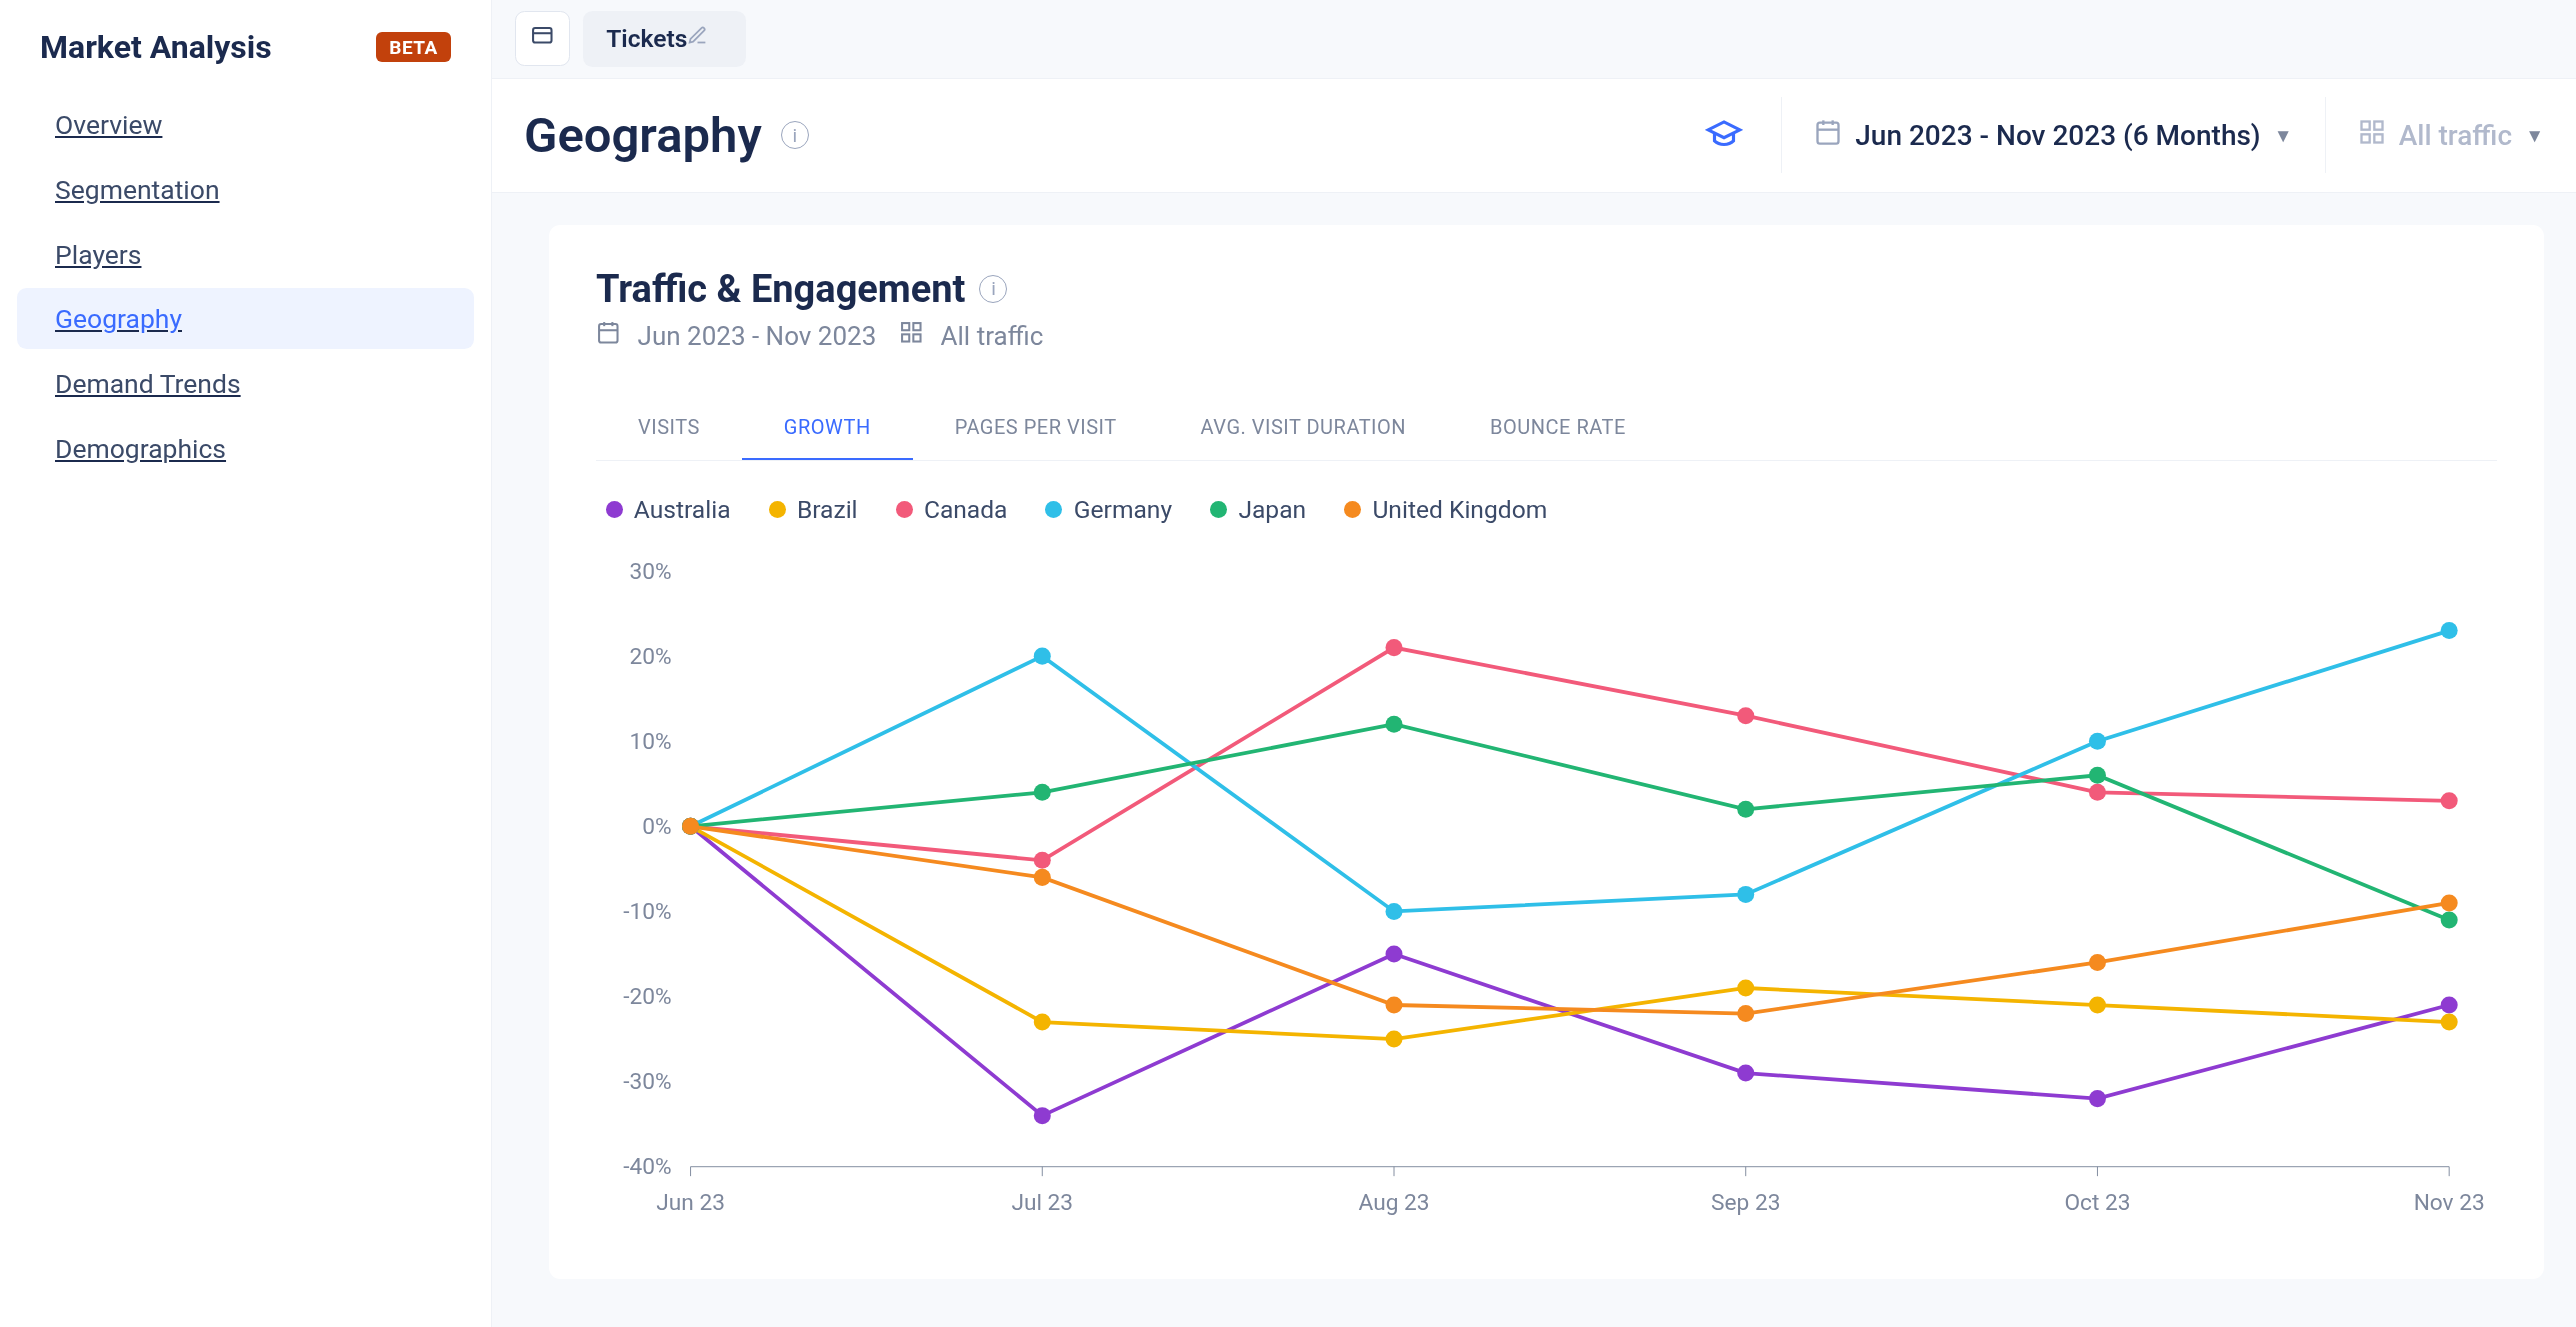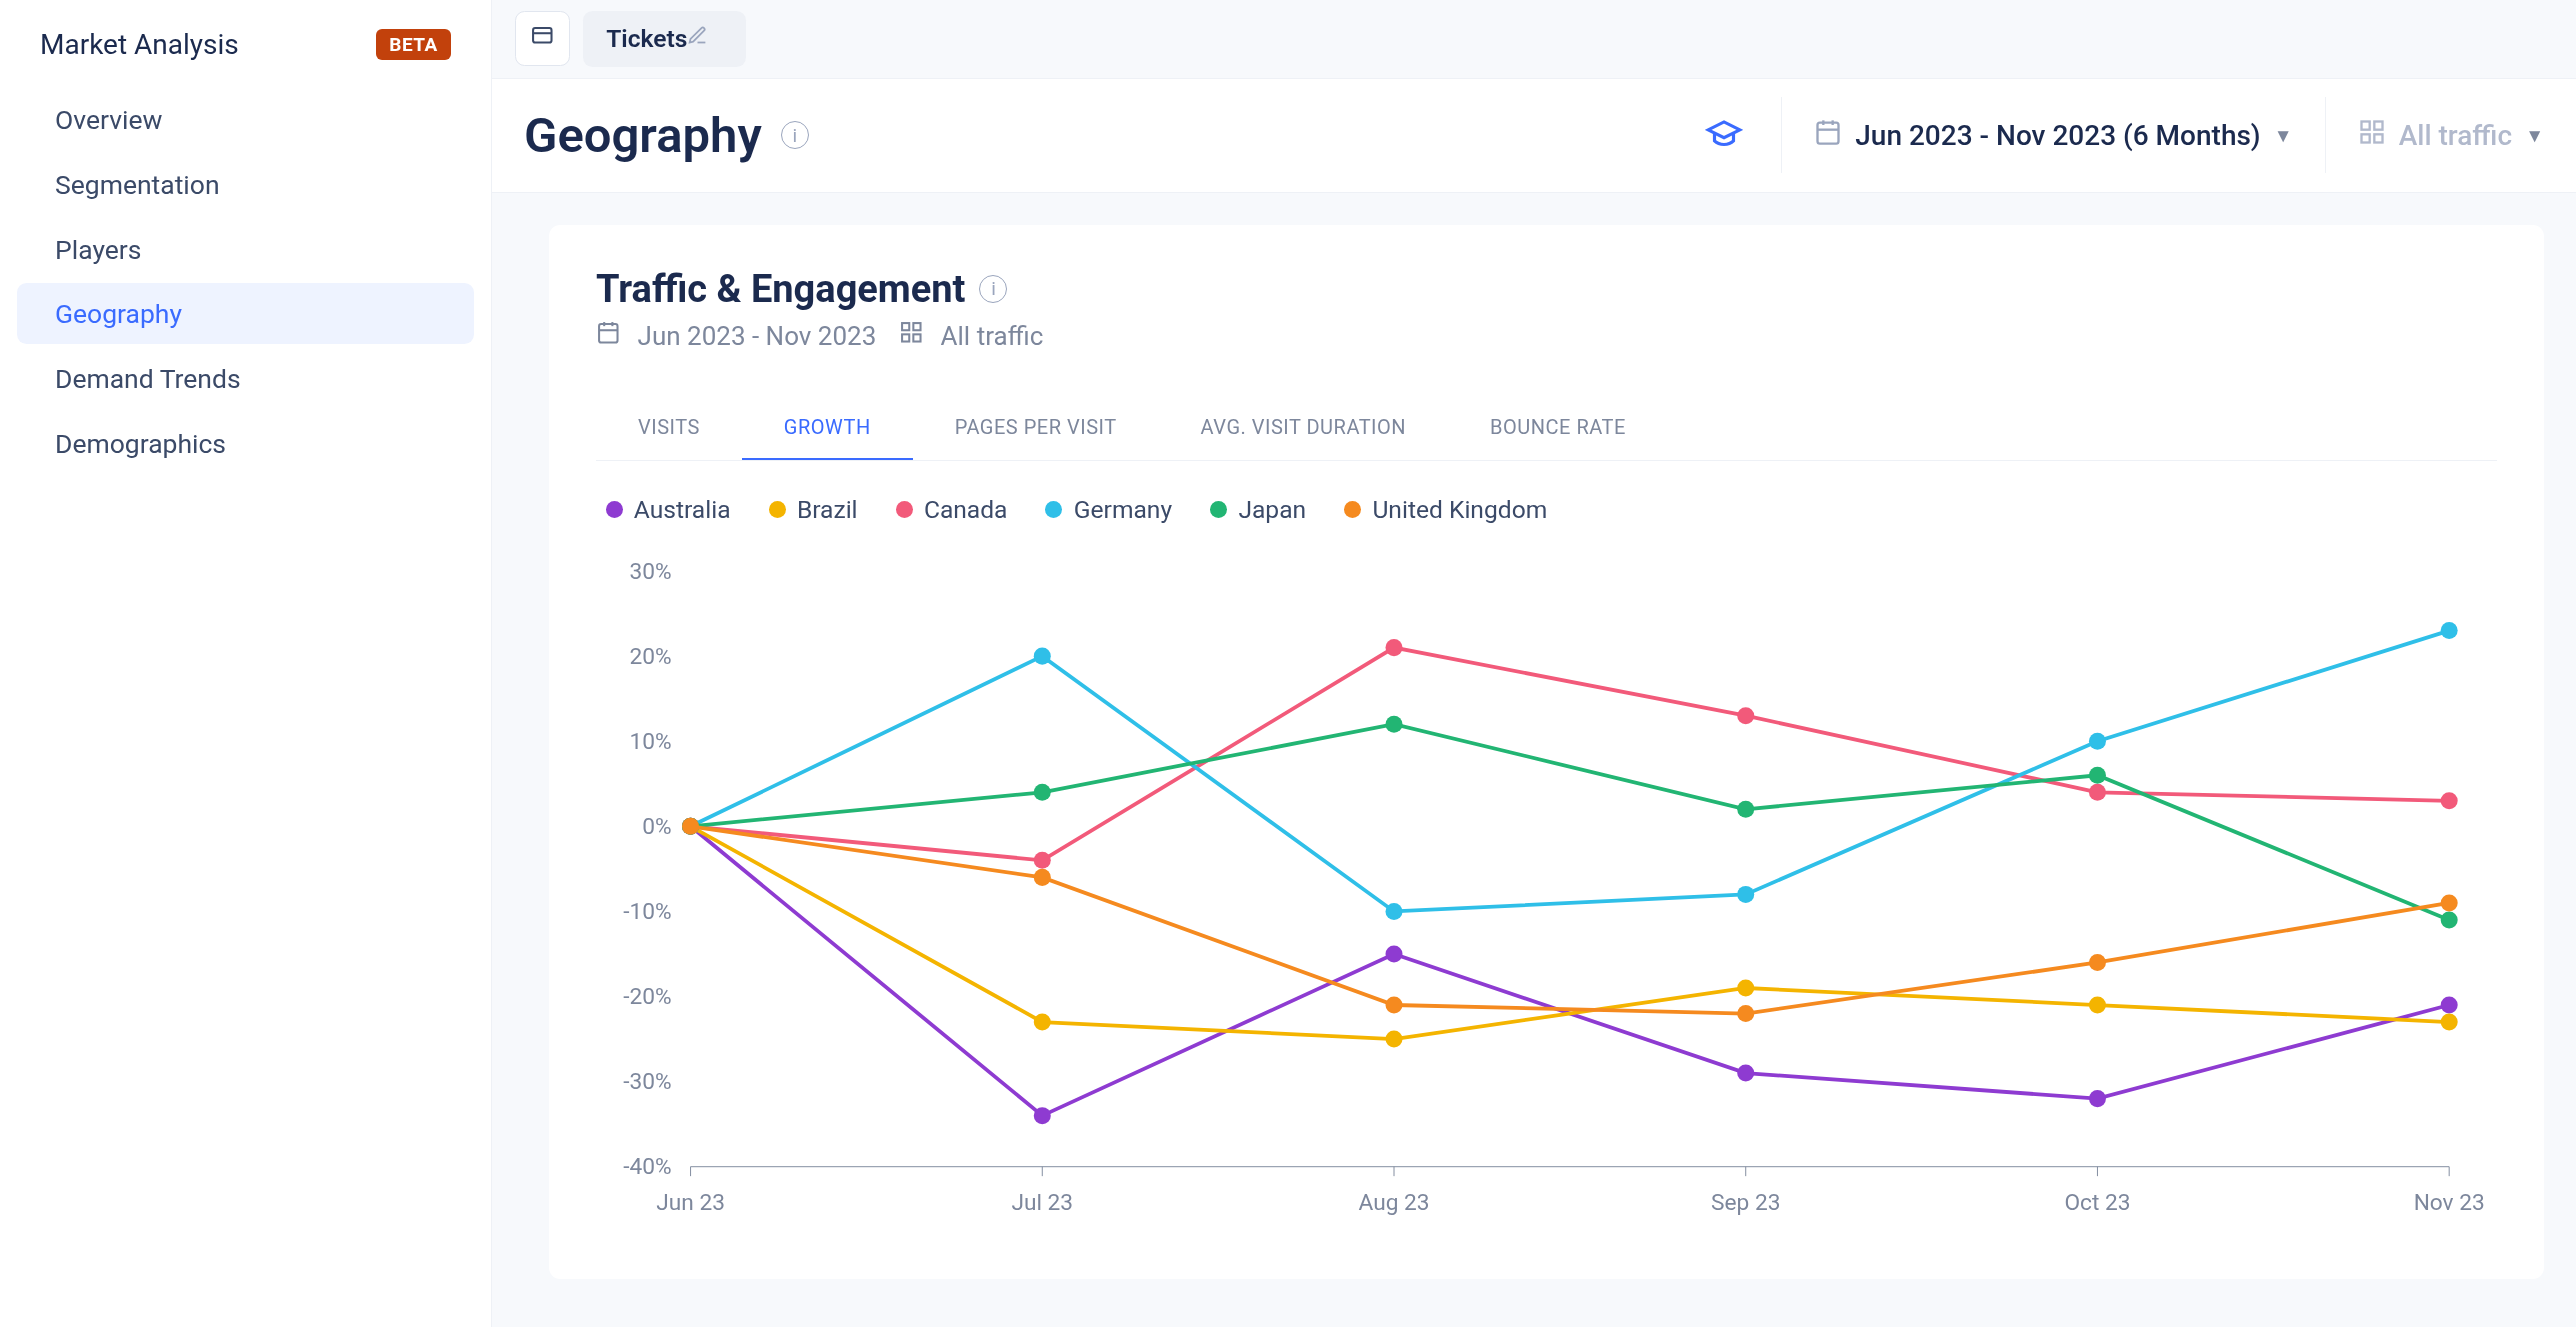--- a/index.html
+++ b/index.html
@@ -21,34 +21,34 @@
     border-right: 0.9px solid #eef1f6;
     flex-shrink: 0;
   }
   .sidebar-header {
     display: flex;
     align-items: center;
     justify-content: space-between;
     padding: 0 23px 28px 23px;
   }
   .app-title {
-    font-size: 28px;
-    font-weight: 400;
+    font-size: 32px;
+    font-weight: 700;
     color: #1b2a4e;
   }
   .beta-badge {
     background: #c2410c;
     color: #fff;
     font-size: 19px;
     font-weight: 700;
     padding: 3.8px 13.2px;
     border-radius: 6px;
     letter-spacing: 0.5px;
   }
-  .nav-list { list-style: none; }
+  .nav-list { list-style: none; text-decoration: underline; }
   .nav-item {
     padding: 15px 38px;
     font-size: 26.5px;
     color: #3b4a68;
     border-radius: 9.5px;
     cursor: pointer;
     margin-bottom: 3.8px;
   }
   .nav-item.active {
     background: #eef3ff;

